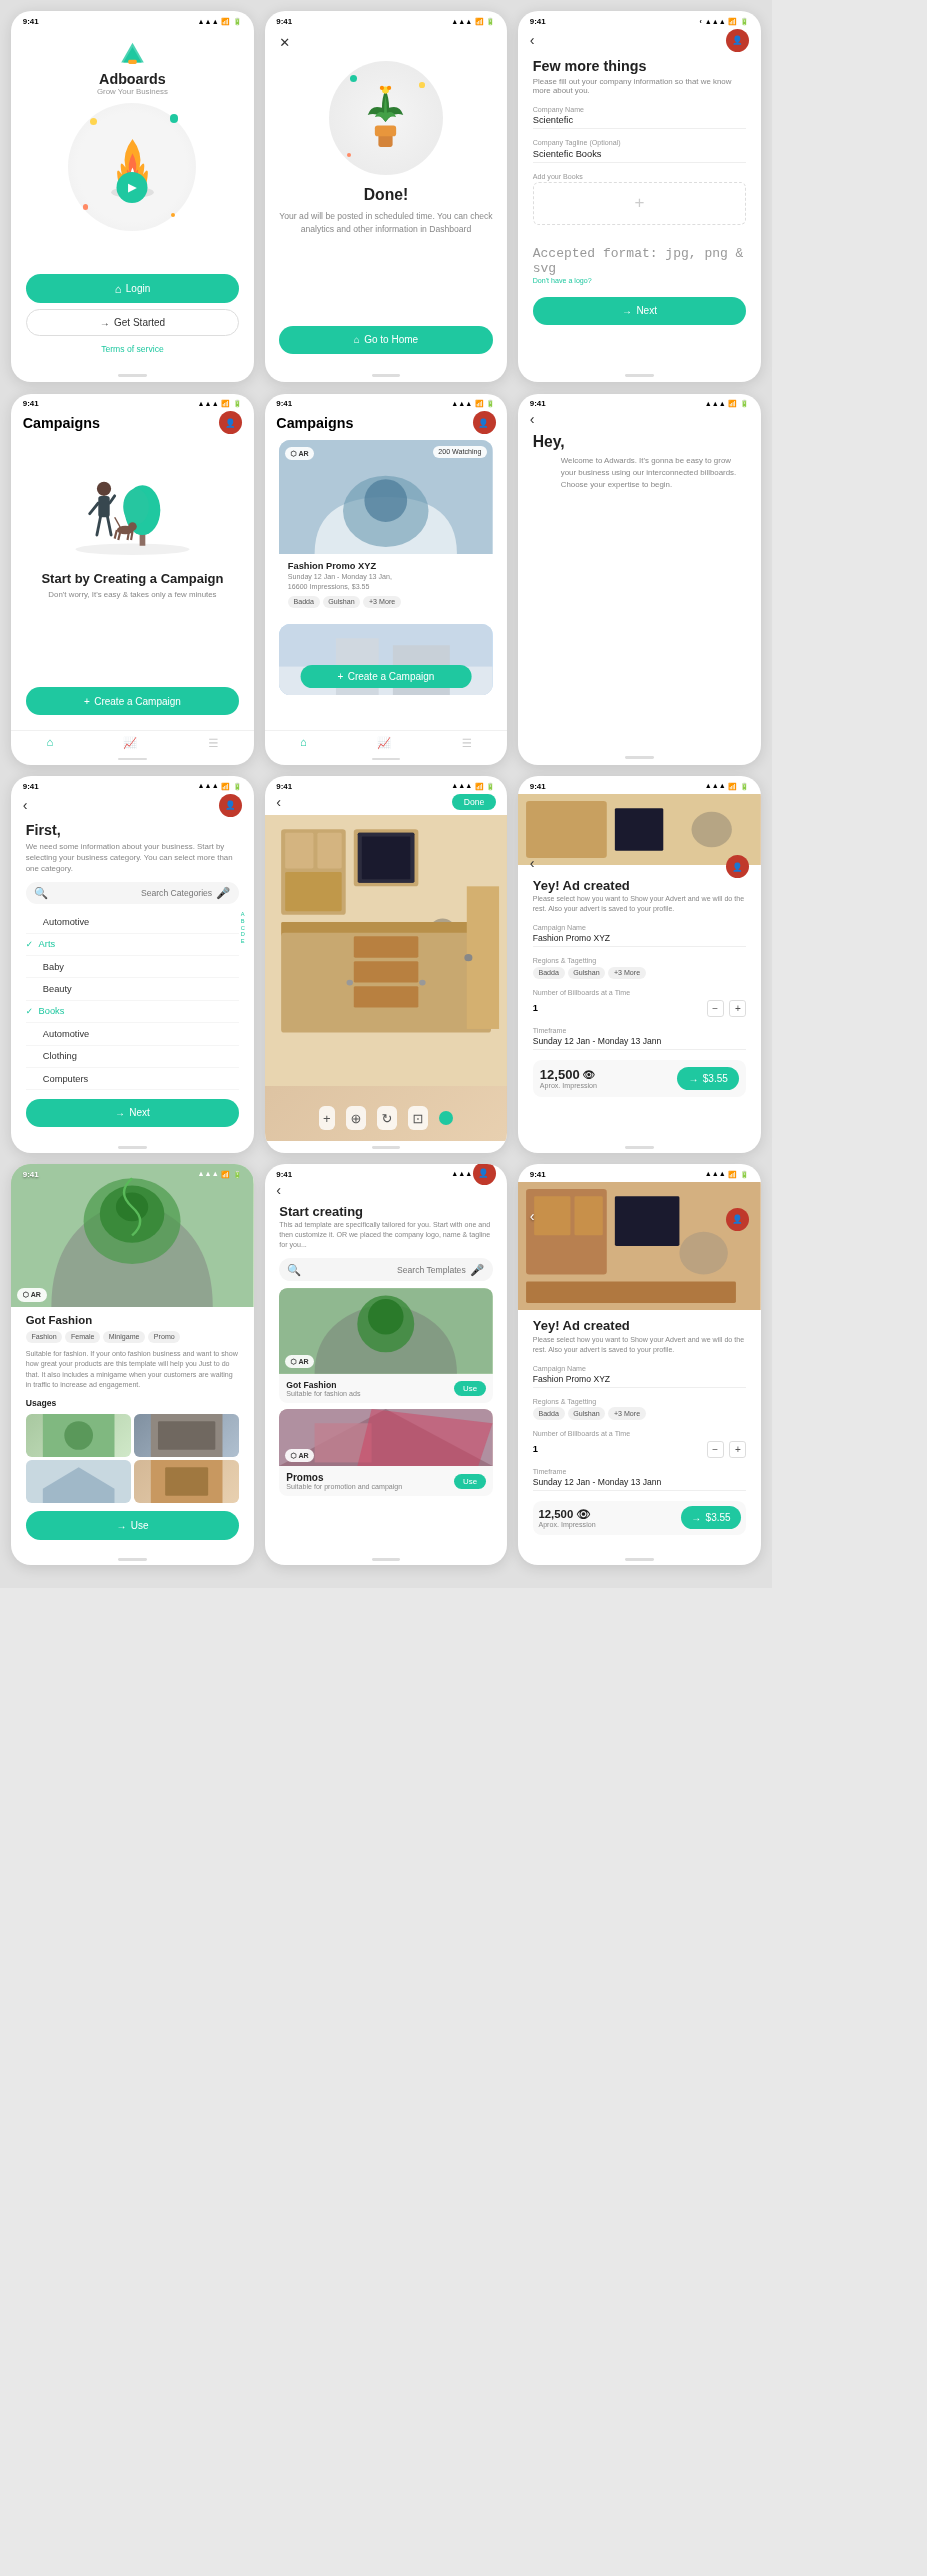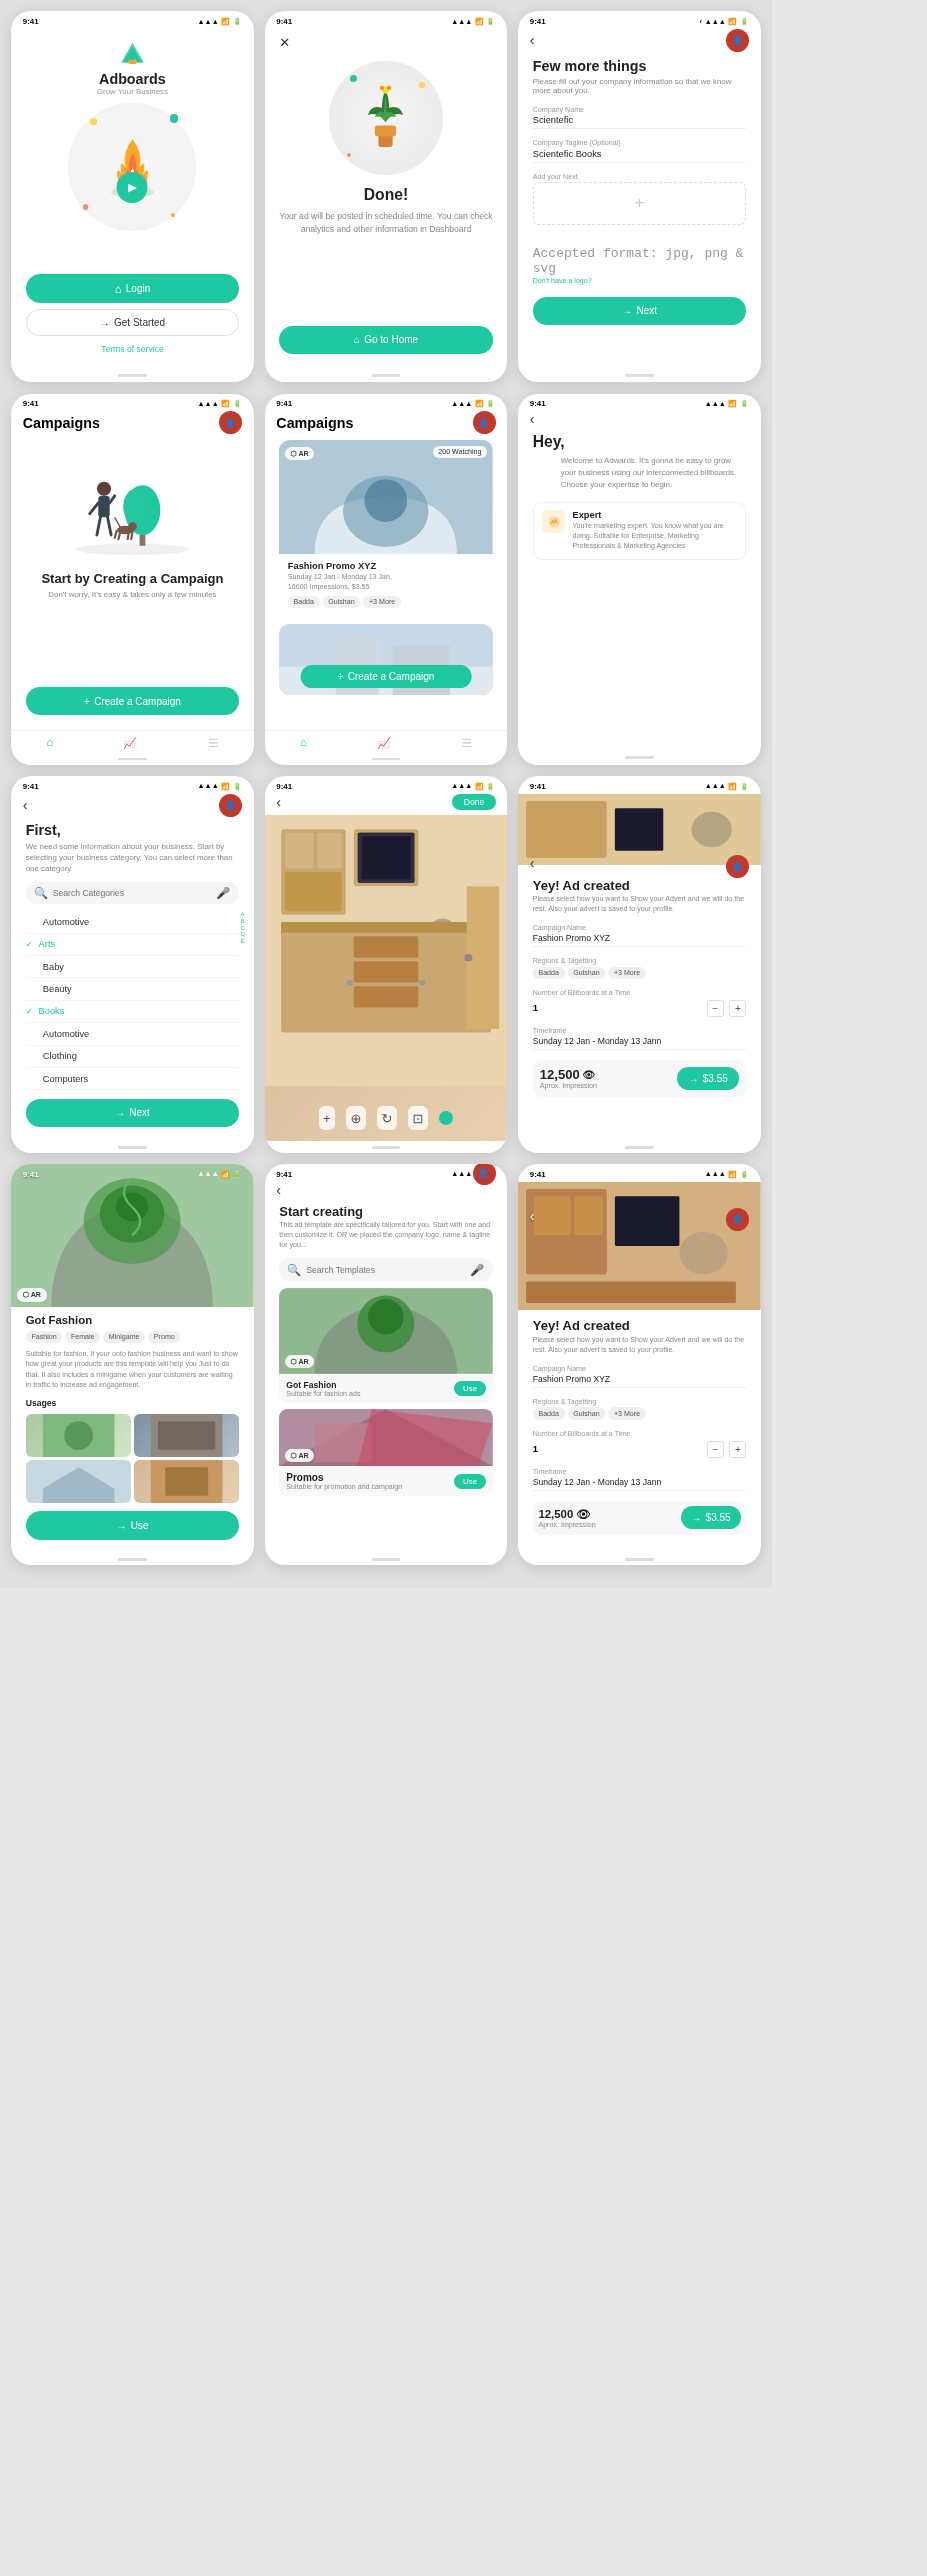--- a/index.html
+++ b/index.html
@@ -166,20 +166,21 @@
       gap: 4.3px;
       margin-bottom: 7.1px;
     }
     .search-bar input {
       background: transparent;
       border: none;
       outline: none;
       font-size: 8.6px;
       flex: 1;
       color: #999;
+      text-align: right;
     }
 
     
     .list-item {
       display: flex;
       align-items: center;
       padding: 5.7px 0;
       font-size: 9.3px;
       color: #333;
       border-bottom: 0.7px solid #f5f5f5;
@@ -402,21 +403,21 @@
 
         <div class="form-field">
           <div class="field-label">Company Name</div>
           <div class="field-value">Scientefic</div>
         </div>
         <div class="form-field">
           <div class="field-label">Company Tagline (Optional)</div>
           <div class="field-value">Scientefic Books</div>
         </div>
         <div class="form-field">
-          <div class="field-label">Add your Next</div>
+          <div class="field-label">Add your Books</div>
           <div style="border:0.7px dashed #ddd;border-radius:5.7px;height:43px;display:flex;align-items:center;justify-content:center;">
             <span style="font-size:17px;color:#ccc;">+</span>
           </div>
           <div style="font-size:13px;color:#999;margin-top:21px;font-family:Liberation Mono, monospace;">Accepted format: jpg, png &amp; svg</div>
           <div style="font-size:7.1px;color:#1fc8a0;margin-top:1.4px;">Don't have a logo?</div>
         </div>
         <div style="margin-top:11.4px;">
           <button class="btn-teal">
             <span>→</span>
             <span>Next</span>
@@ -562,32 +563,20 @@
           </div>
       </div>
       <div style="padding:0 11.4px 5.7px;">
         <span style="font-size:14.3px;cursor:pointer;color:#333;">‹</span>
       </div>
       <div class="phone-content" style="padding-top:0;">
         <h2 style="font-size:15.7px;font-weight:700;color:#222;margin-bottom:4.3px;">Hey,</h2>
         <p style="font-size:7.9px;color:#888;margin-bottom:11.4px;line-height:1.5;margin-left:28px;">Welcome to Adwards. It's gonna be easy to grow your business using our interconnected billboards. Choose your expertise to begin.</p>
 
 
-        <div class="expert-card">
-          <div class="level-icon expert">
-            <svg width="14.3" height="14.3" viewBox="0 0 20 20">
-                <circle cx="10" cy="10" r="8" fill="#ffa726" opacity="0.3"></circle>
-                <path d="M6 12 L8 8 L10 11 L12 7 L14 12" stroke="#ffa726" stroke-width="2" fill="none"></path>
-              </svg>
-          </div>
-          <div>
-            <div style="font-size:9.3px;font-weight:700;color:#222;margin-bottom:1.4px;">Expert</div>
-            <div style="font-size:7.1px;color:#888;line-height:1.4;">You're marketing expert. You know what you are doing. Suitable for Enterprise, Marketing Professionals &amp; Marketing Agencies</div>
-          </div>
-        </div>
       </div>
       <div style="width:28.6px;height:2.9px;background:#ddd;border-radius:1.4px;margin:5.7px auto;"></div>
     </div>
   </div>
 
   <div style="display:grid; grid-template-columns:repeat(3,1fr); gap:11.4px; margin-bottom:11.4px;">
 
     <div class="phone">
       <div class="status-bar">
         <span>9:41</span>

